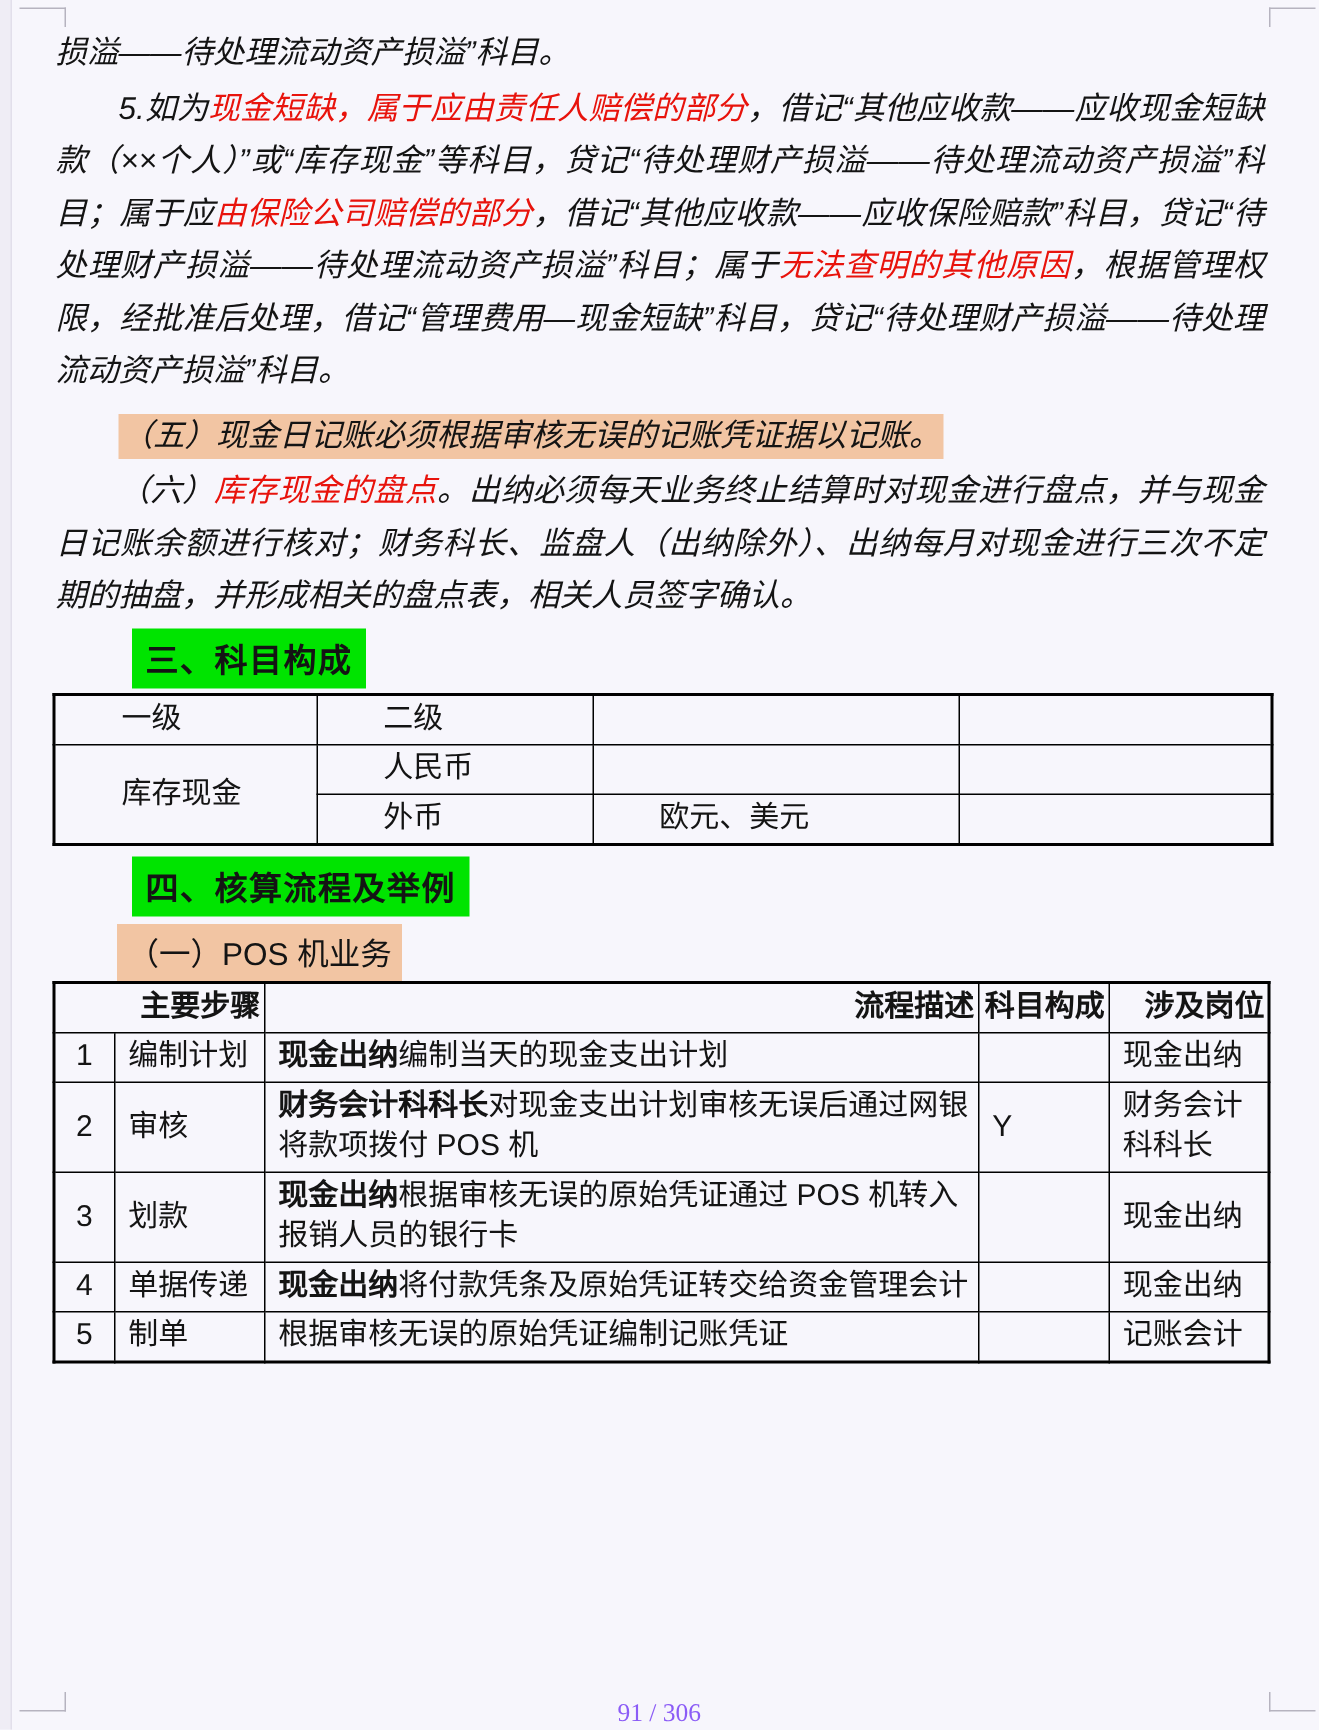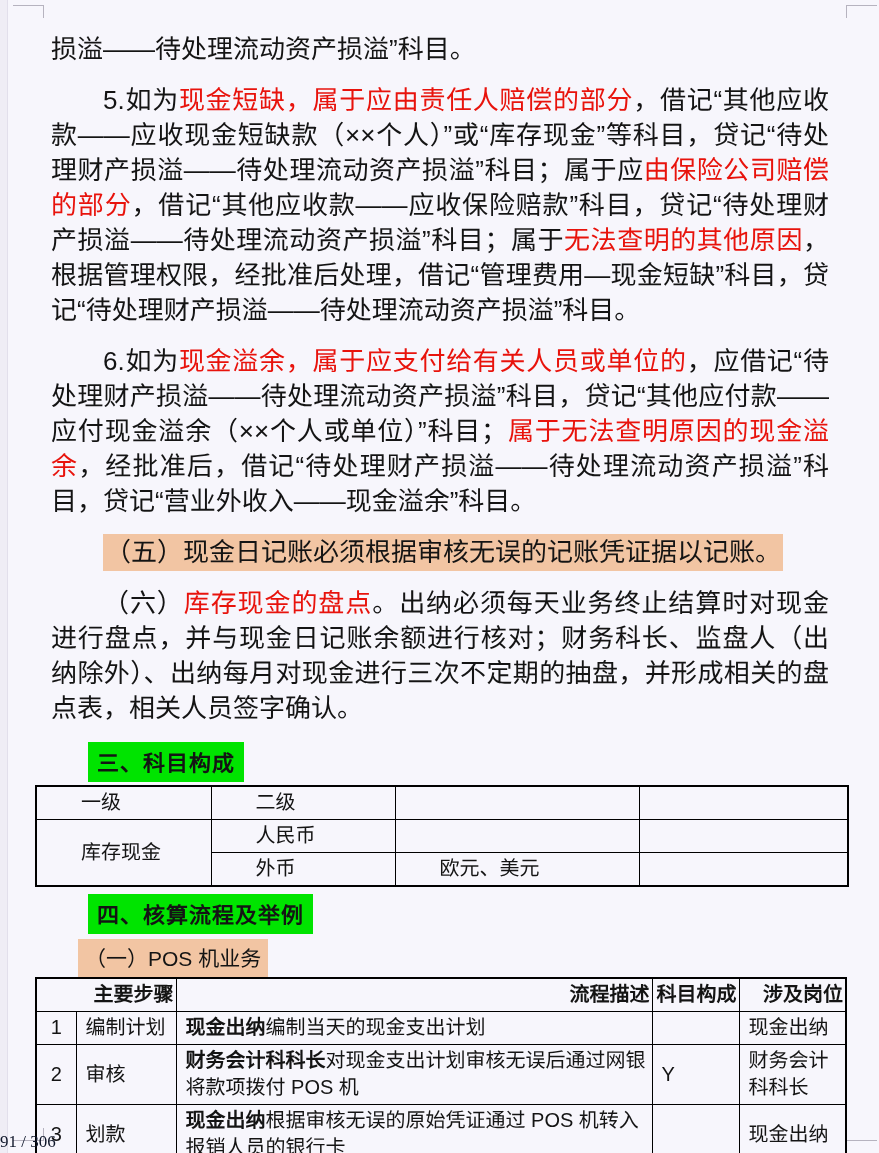--- a/index.html
+++ b/index.html
@@ -18,21 +18,21 @@
   }
   .left-edge{position:absolute;left:0;top:0;width:7px;height:1153px;background:#efedf5;border-right:1px solid #e2dfeb;}
   
   .mark{position:absolute;width:30px;height:12px;}
   .mark.tl{left:13px;top:5px;border-top:1px solid #b6b3bf;border-right:1px solid #b6b3bf;}
   .mark.tr{left:846px;top:5px;border-top:1px solid #b6b3bf;border-left:1px solid #b6b3bf;}
   .mark.bl{left:13px;top:1128px;border-bottom:1px solid #b6b3bf;border-right:1px solid #b6b3bf;}
   .mark.br{left:846px;top:1128px;border-bottom:1px solid #b6b3bf;border-left:1px solid #b6b3bf;}
 
   .content{position:absolute;left:35px;top:16px;width:810px;}
-  p.body{margin:16px;font-size:26px;line-height:35px;text-align:justify;text-justify:inter-ideograph;}
+  p.body{margin:2px;font-size:21px;line-height:35px;text-align:justify;text-justify:inter-ideograph;font-style:italic;}
   p.indent{text-indent:2em;}
   .red{color:var(--red);}
   .hl-peach{background:var(--peach);padding:3px 2px 4px 2px;}
 
   .h-wrap{margin:0;}
   .hl-green{display:inline-block;background:var(--green);font-size:22px;font-weight:bold;padding:3px 9px 5px 9px;letter-spacing:1px;}
   .h-subjects{margin:4px 0 0 53px;}
   .h-process{margin:7px 0 0 53px;}
   .sub-peach-wrap{margin:5px 0 0 43px;}
   .sub-peach{display:inline-block;background:var(--peach);font-size:21px;padding:3px 7px 5px 7px;}
@@ -45,39 +45,38 @@
 
   .t-subjects{width:812px;margin-top:3px;}
   .t-subjects td{height:25px;padding-left:44px;}
 
   .t-process{width:810px;margin-top:0;}
   .t-process th{font-weight:bold;text-align:right;padding:2px 2px 3px 2px;height:24px;}
   .t-process td{height:25px;}
   .t-process td.c-no{text-align:center;padding:2px 2px 3px 2px;}
   .t-process b{font-weight:bold;}
 
-  .footer{position:absolute;left:0;top:1132px;width:879px;text-align:left;
-    font-family:"Liberation Serif","DejaVu Serif",serif;font-size:17px;color:#0f172a;}
+  .footer{position:absolute;left:0;top:1132px;width:879px;text-align:center;
+    font-family:"Liberation Serif","DejaVu Serif",serif;font-size:17px;color:#8b5cf6;}
 </style>
 </head>
 <body>
 
 <div class="left-edge"></div>
 <div class="mark tl"></div>
 <div class="mark tr"></div>
 <div class="mark bl"></div>
 <div class="mark br"></div>
 
 <div class="content">
 
   <p class="body">损溢——待处理流动资产损溢”科目。</p>
 
   <p class="body indent"><span>5.如为</span><span class="red">现金短缺，属于应由责任人赔偿的部分</span><span>，借记“其他应收款——应收现金短缺款（××个人）”或“库存现金”等科目，贷记“待处理财产损溢——待处理流动资产损溢”科目；属于应</span><span class="red">由保险公司赔偿的部分</span><span>，借记“其他应收款——应收保险赔款”科目，贷记“待处理财产损溢——待处理流动资产损溢”科目；属于</span><span class="red">无法查明的其他原因</span><span>，根据管理权限，经批准后处理，借记“管理费用—现金短缺”科目，贷记“待处理财产损溢——待处理流动资产损溢”科目。</span></p>
 
-  <p class="body indent"><span>6.如为</span><span class="red">现金溢余，属于应支付给有关人员或单位的</span><span>，应借记“待处理财产损溢——待处理流动资产损溢”科目，贷记“其他应付款——应付现金溢余（××个人或单位）”科目；</span><span class="red">属于无法查明原因的现金溢余</span><span>，经批准后，借记“待处理财产损溢——待处理流动资产损溢”科目，贷记“营业外收入——现金溢余”科目。</span></p>
 
   <p class="body indent" style="margin-top:8px;"><span class="hl-peach">（五）现金日记账必须根据审核无误的记账凭证据以记账。</span></p>
 
 
   <p class="body indent"><span>（六）</span><span class="red">库存现金的盘点</span><span>。出纳必须每天业务终止结算时对现金进行盘点，并与现金日记账余额进行核对；财务科长、监盘人（出纳除外）、出纳每月对现金进行三次不定期的抽盘，并形成相关的盘点表，相关人员签字确认。</span></p>
 
   <div class="h-wrap h-subjects"><span class="hl-green">三、科目构成</span></div>
 
   <table class="t-subjects">
     <colgroup>

